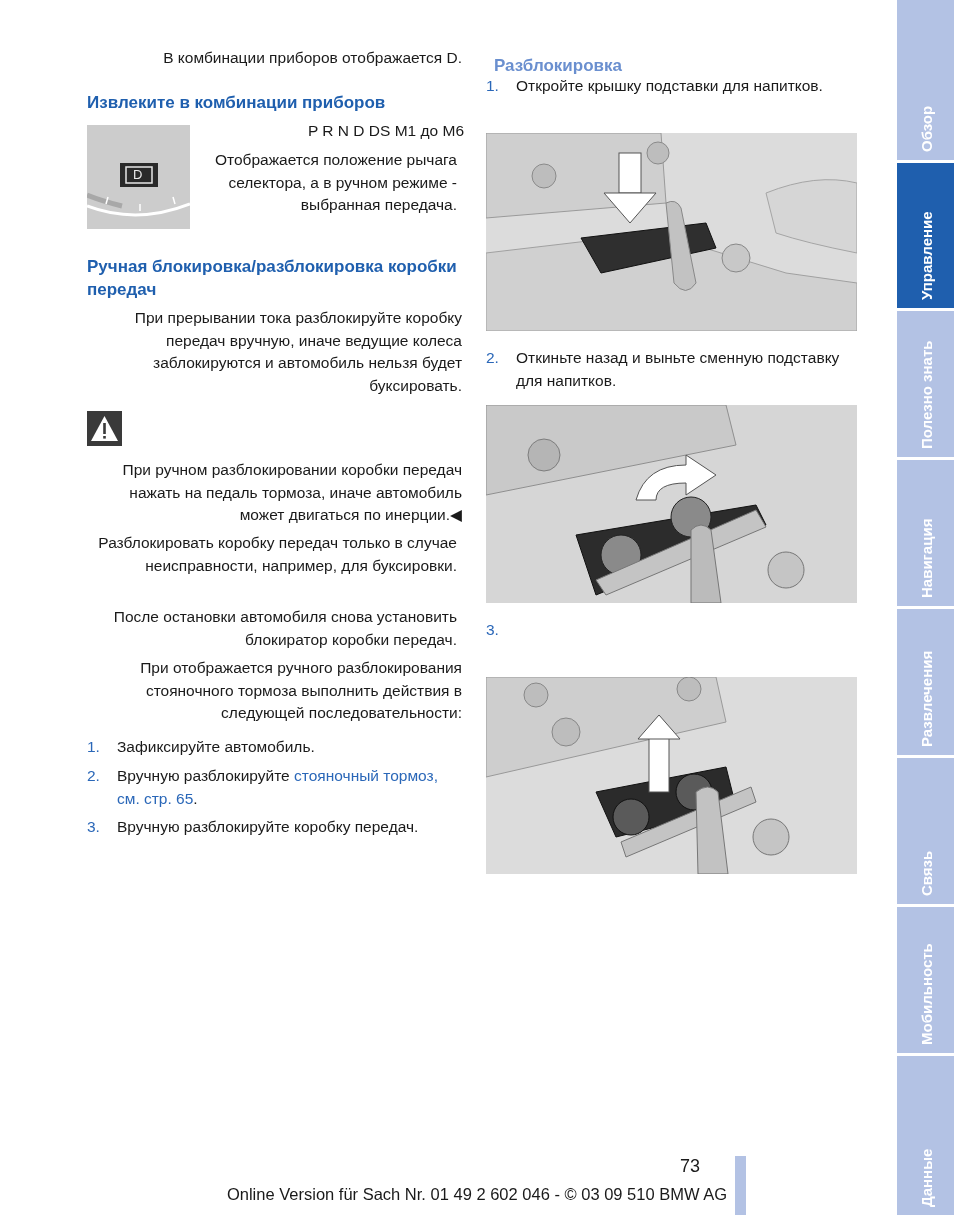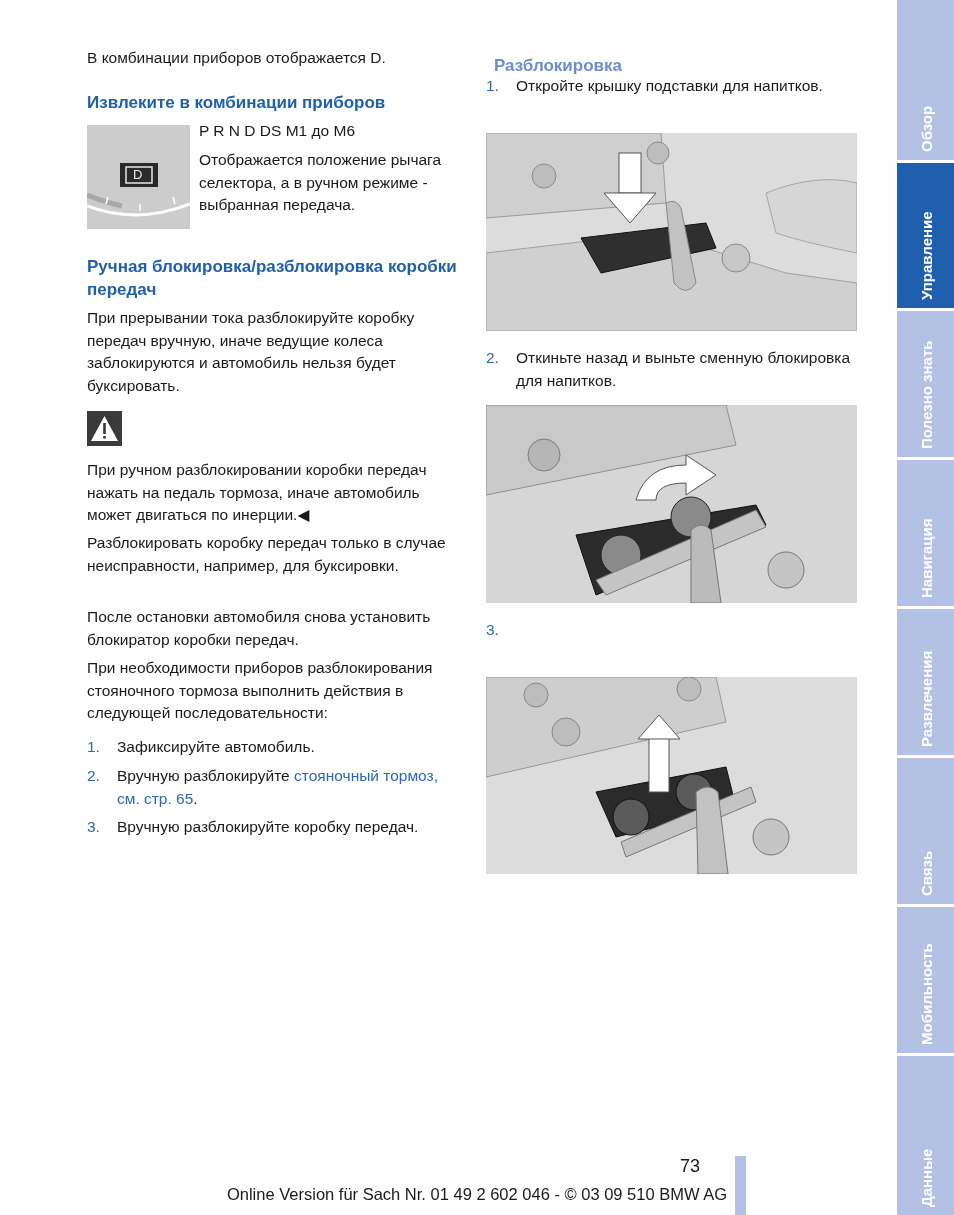--- a/index.html
+++ b/index.html
@@ -1,21 +1,21 @@
 <!DOCTYPE html>
 <html><head>
 <meta charset="utf-8">
 <style>
   html, body { margin: 0; padding: 0; }
   body { width: 954px; height: 1215px; position: relative; background: #ffffff; overflow: hidden;
     font-family: "Liberation Sans", "DejaVu Sans", sans-serif; color: #1a1a1a; }
   .col { position: absolute; top: 0; }
   .col-left { left: 87px; width: 375px; }
   .col-right { left: 486px; width: 372px; }
-  p { margin: 0; font-size: 15.5px; line-height: 22.5px; }
+  p { margin: 0; font-size: 15.5px; line-height: 22.5px; text-align: right; }
   .h-blue { color: #1f5fae; font-weight: bold; font-size: 17px; line-height: 23px; margin: 0; }
   .h-light { color: #6a8fcf; font-weight: bold; font-size: 17px; line-height: 23px; margin: 8px; }
   .link { color: #2a67b8; }
   .step { position: relative; padding-left: 30px; font-size: 15.5px; line-height: 22.5px; }
   .step .num { position: absolute; left: 0; top: 0; color: #2a67b8; }
   .fig { position: absolute; left: 0; width: 371px; background: #d9d9d9; overflow: hidden; }
   .sidebar { position: absolute; left: 897px; top: 0; width: 57px; height: 1215px; }
   .tab { position: absolute; left: 0; width: 57px; background: #b3c2e4; }
   .tab.active { background: #1f5fae; }
   .tab span { position: absolute; left: 50%; bottom: 8px; transform-origin: left bottom;
@@ -58,21 +58,21 @@
         <polygon points="17.5,5 31,30 4,30" fill="#ffffff"></polygon>
         <rect x="16.2" y="12" width="2.6" height="11" fill="#3a3a3a"></rect>
         <rect x="16.2" y="25" width="2.6" height="2.6" fill="#3a3a3a"></rect>
       </svg>
     </div>
   </div>
 
   <p style="position:absolute; top:459px; left:0; width:375px;">При ручном разблокировании коробки передач нажать на педаль тормоза, иначе автомобиль может двигаться по инерции.◀</p>
   <p style="position:absolute; top:532px; left:0; width:370px;">Разблокировать коробку передач только в случае неисправности, например, для буксировки.</p>
   <p style="position:absolute; top:606px; left:0; width:370px;">После остановки автомобиля снова установить блокиратор коробки передач.</p>
-  <p style="position:absolute; top:657px; left:0; width:375px;">При необходимости приборов разблокирования стояночного тормоза выполнить действия в следующей последовательности:</p>
+  <p style="position:absolute; top:657px; left:0; width:375px;">При отображается ручного разблокирования стояночного тормоза выполнить действия в следующей последовательности:</p>
 
   <div class="step" style="position:absolute; top:736px; left:0; width:345px;">
     <span class="num">1.</span>
     <span>Зафиксируйте автомобиль.</span>
   </div>
   <div class="step" style="position:absolute; top:765px; left:0; width:345px;">
     <span class="num">2.</span>
     <span>Вручную разблокируйте </span><a class="link">стояночный тормоз, см. стр. 65</a><span>.</span>
   </div>
   <div class="step" style="position:absolute; top:816px; left:0; width:345px;">
@@ -100,21 +100,21 @@
       <path d="M180 70 Q 190 65 195 75 L210 150 Q 200 165 188 150 Z" fill="#c2c2c2" stroke="#888"></path>
       <circle cx="250" cy="125" r="14" fill="#c8c8c8" stroke="#888"></circle>
       <path d="M280 60 Q 330 40 371 50 L371 120 Q 320 110 290 100 Z" fill="#d6d6d6" stroke="#a5a5a5"></path>
       <rect x="133" y="20" width="22" height="40" fill="#ffffff" stroke="#555"></rect>
       <polygon points="118,60 170,60 144,90" fill="#ffffff" stroke="#555"></polygon>
     </svg>
   </div>
 
   <div class="step" style="position:absolute; top:347px; left:0; width:340px;">
     <span class="num">2.</span>
-    <span>Откиньте назад и выньте сменную блокировка для напитков.</span>
+    <span>Откиньте назад и выньте сменную подставку для напитков.</span>
   </div>
 
   <div class="fig" style="top:405px; height:198px;">
     <svg width="371" height="198" viewBox="0 0 371 198">
       <rect width="371" height="198" fill="#d6d6d6"></rect>
       <path d="M0 0 L240 0 L250 40 L0 90 Z" fill="#c9c9c9" stroke="#8f8f8f"></path>
       <circle cx="58" cy="50" r="16" fill="#b5b5b5" stroke="#7d7d7d"></circle>
       <path d="M90 130 L270 100 L280 120 L110 190 Z" fill="#2c2c2c" stroke="#111"></path>
       <circle cx="135" cy="150" r="20" fill="#8a8a8a" stroke="#222"></circle>
       <circle cx="205" cy="112" r="20" fill="#8a8a8a" stroke="#222"></circle>

